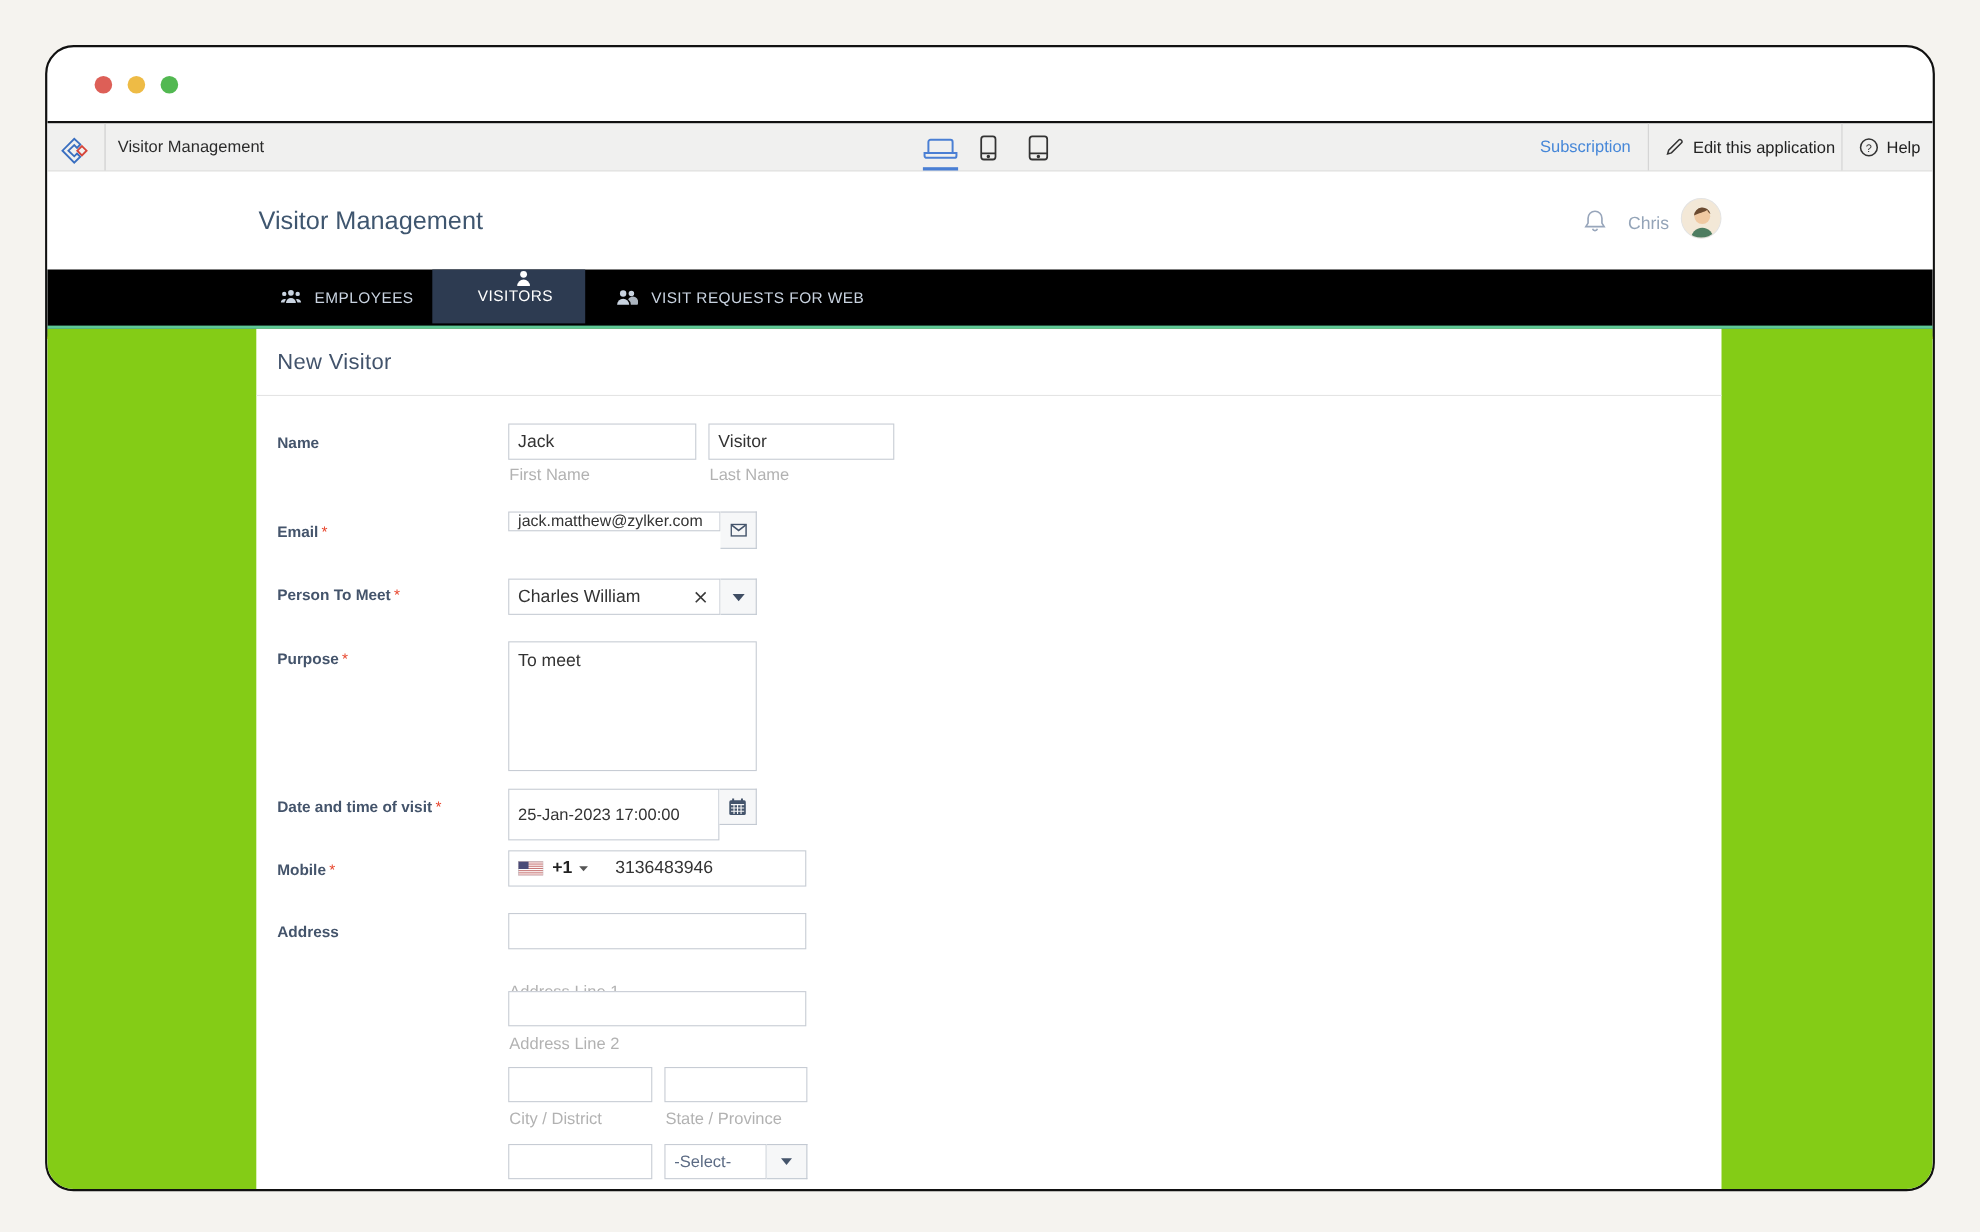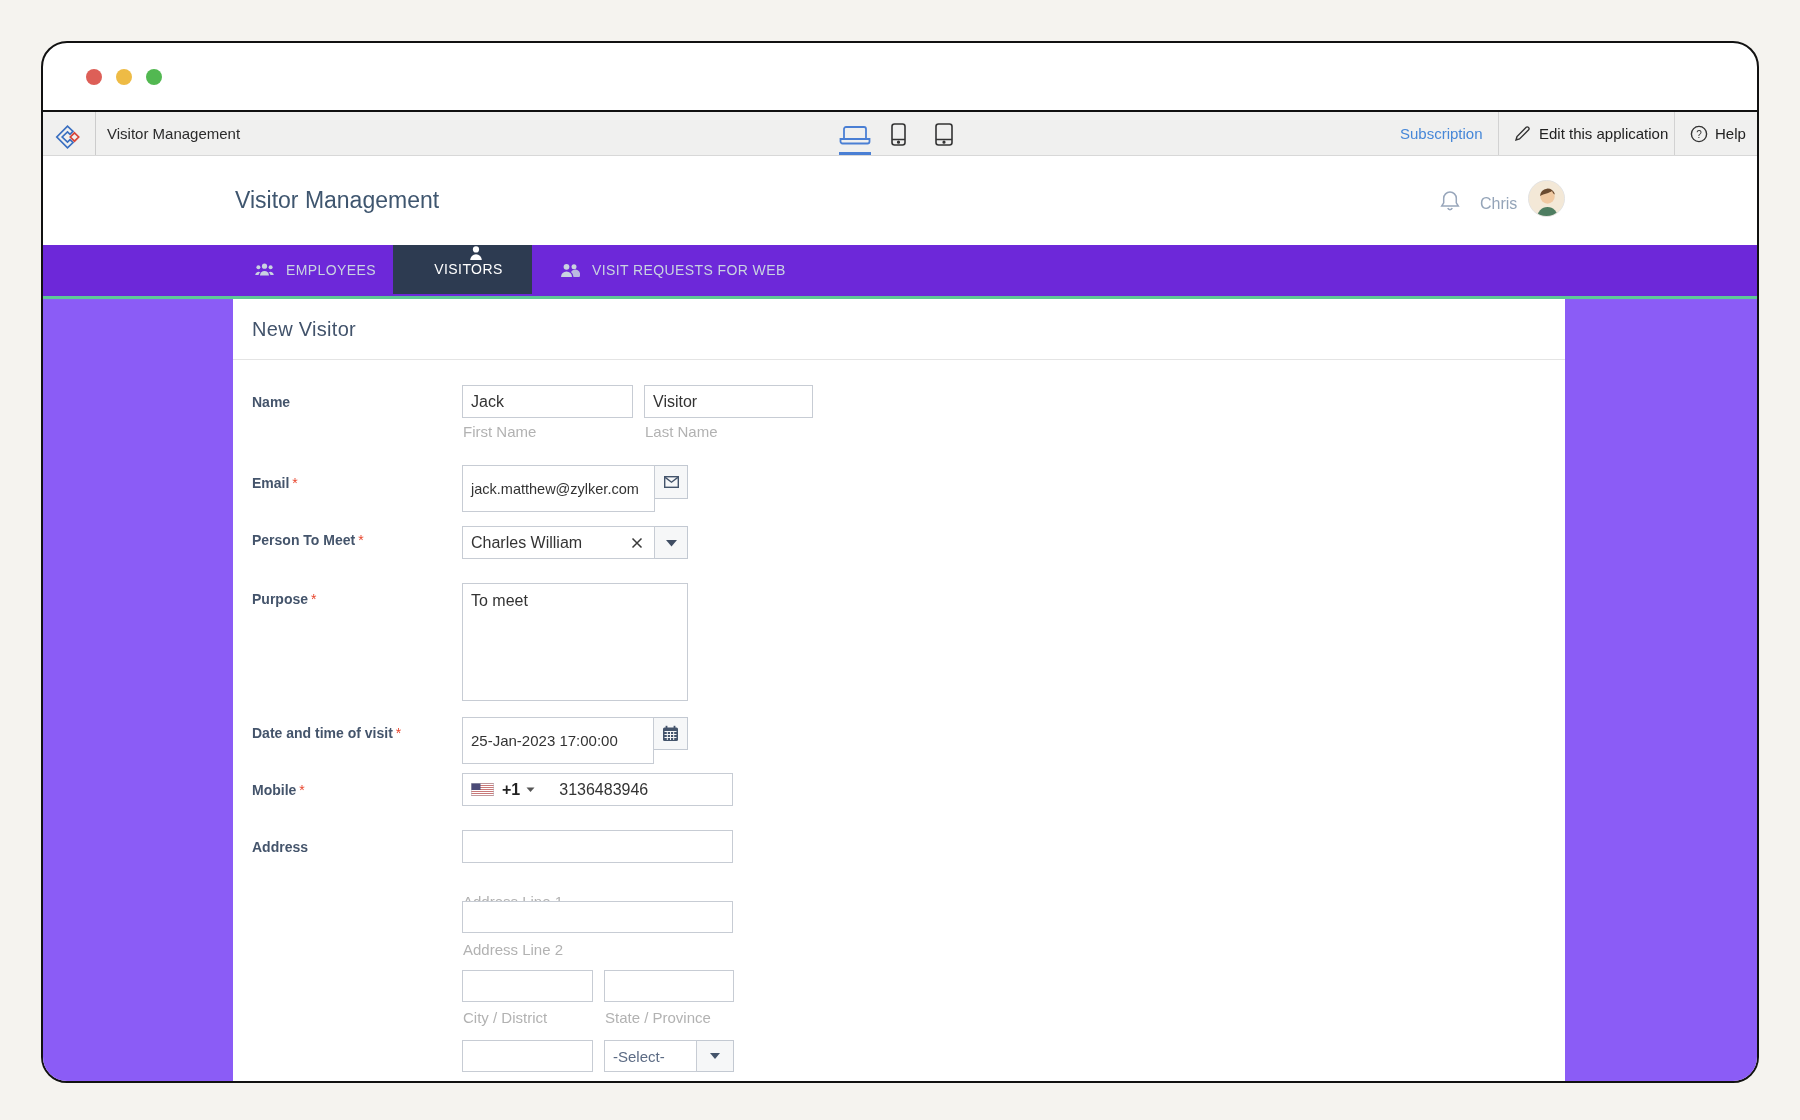--- a/index.html
+++ b/index.html
@@ -15,26 +15,26 @@
 .tb-sep2 { position:absolute; left:1631px; top:0; width:1px; height:43px; background:#d2d2d2; }
 .tb-edit { position:absolute; left:1471px; top:13px; font-size:15px; color:#222; }
 .tb-help { position:absolute; left:1647px; top:13px; font-size:15px; color:#222; }
 .devices { position:absolute; left:796px; top:8px; width:160px; height:36px; }
 .dev-underline { position:absolute; left:796px; bottom:0; width:32px; height:3px; background:#4a7fd4; }
 .apphead { position:absolute; left:0; top:113px; width:1714px; height:89px; background:#fff; }
 .app-title { position:absolute; left:192px; top:31px; font-size:23px; color:#3f566f; }
 .bell { position:absolute; left:1396px; top:33px; }
 .chris { position:absolute; left:1437px; top:39px; font-size:16px; color:#94a4b8; }
 .avatar { position:absolute; left:1485px; top:24px; width:37px; height:37px; border-radius:50%; background:#f3e8d7; border:1px solid #e3e3e3; overflow:hidden; }
-.nav { position:absolute; left:0; top:202px; width:1714px; height:63px; background:#6d28d9; border-bottom:2px solid #eab308; }
+.nav { position:absolute; left:0; top:202px; width:1714px; height:63px; background:#000000; border-bottom:2px solid #eab308; }
 .tab { position:absolute; top:0; height:49px; display:flex; align-items:center; color:#c9d3e0; font-size:14px; letter-spacing:0.4px; white-space:nowrap; }
 .tab .txt { margin-left:12px; }
 .tab.active { background:#2d3b51; color:#fff; }
 .greenline { position:absolute; left:0; top:253px; width:1714px; height:3px; background:#5ec896; }
-.content { position:absolute; left:0; top:256px; width:1714px; height:782px; background:#8b5cf6;padding-left:25px; }
+.content { position:absolute; left:0; top:256px; width:1714px; height:782px; background:#84cc16;padding-left:25px; }
 .panel { position:absolute; left:190px; top:0; width:1332px; height:782px; background:#fff; }
 .panel-h { position:absolute; left:0; top:0; width:1332px; height:61px; border-bottom:1px solid #e4e4e4; }
 .panel-h span { position:absolute; left:19px; top:19px; font-size:20px; color:#42536b; letter-spacing:0.3px; }
 .lbl { position:absolute; left:19px; font-size:14px; font-weight:bold; color:#44546b; }
 .req { color:#e8452c; margin-left:3px; font-weight:normal; }
 .inp { position:absolute; border:1px solid #c7ccd4; background:#fff; font-size:16px; color:#333; padding-left:8px; display:flex; align-items:center; }
 .hint { position:absolute; font-size:15px; color:#b2b2b2; }
 .ibtn { position:absolute; width:33px; border:1px solid #c3c9d2; border-left:none; background:#f6f7f8; display:flex; align-items:center; justify-content:center; }
 svg { display:block; }
 </style>
@@ -142,21 +142,21 @@
           <span>New Visitor</span>
         </div>
 
       <div class="lbl" style="top:95px;">Name</div>
       <div class="inp" style="left:229px; top:86px; width:171px; height:33px;">Jack</div>
       <div class="inp" style="left:411px; top:86px; width:169px; height:33px;">Visitor</div>
       <div class="hint" style="left:230px; top:124px;">First Name</div>
       <div class="hint" style="left:412px; top:124px;">Last Name</div>
 
       <div class="lbl" style="top:176px;">Email<span class="req">*</span></div>
-      <div class="inp" style="left:229px; top:166px; width:193px; height:47px; font-size:14.5px;">jack.matthew@zylker.com</div>
+      <div class="inp" style="left:229px; top:166px; width:193px; height:18px; font-size:14.5px;">jack.matthew@zylker.com</div>
       <div class="ibtn" style="left:422px; top:166px; height:34px;">
         <svg width="15" height="12" viewBox="0 0 15 12">
           <rect x="0.7" y="0.7" width="13.6" height="10.6" fill="none" stroke="#44546b" stroke-width="1.4"></rect>
           <path d="M1.2 1.4 L7.5 6.2 L13.8 1.4" fill="none" stroke="#44546b" stroke-width="1.4"></path>
         </svg>
       </div>
 
       <div class="lbl" style="top:233px;">Person To Meet<span class="req">*</span></div>
       <div class="inp" style="left:229px; top:227px; width:193px; height:33px;">Charles William
         <svg style="position:absolute; right:10px; top:9px;" width="14" height="14" viewBox="0 0 14 14">

